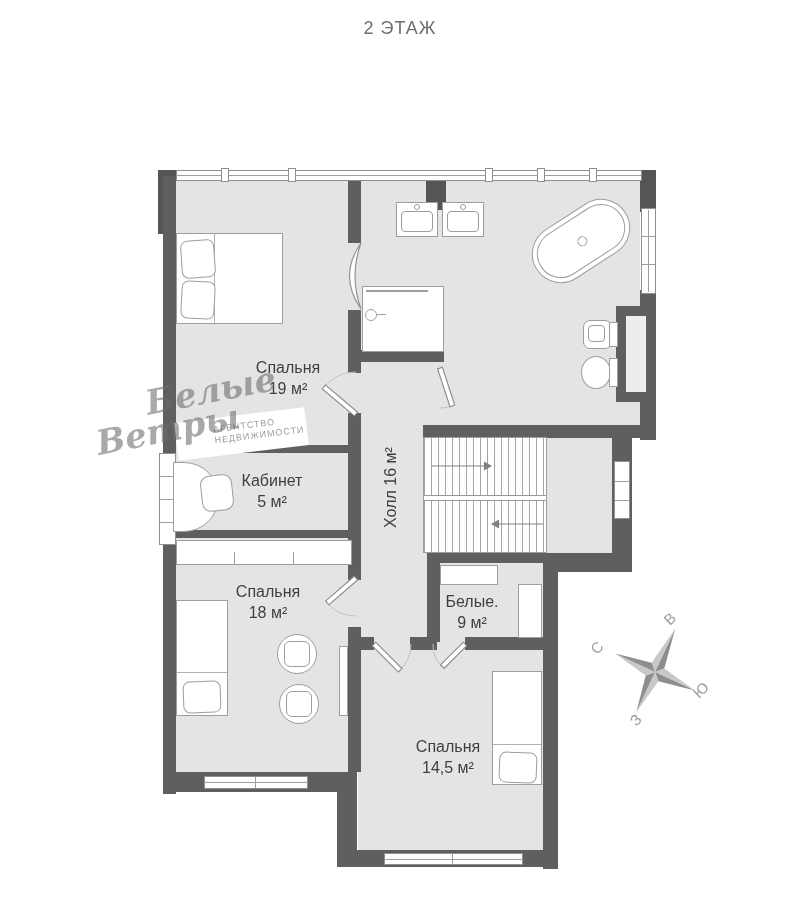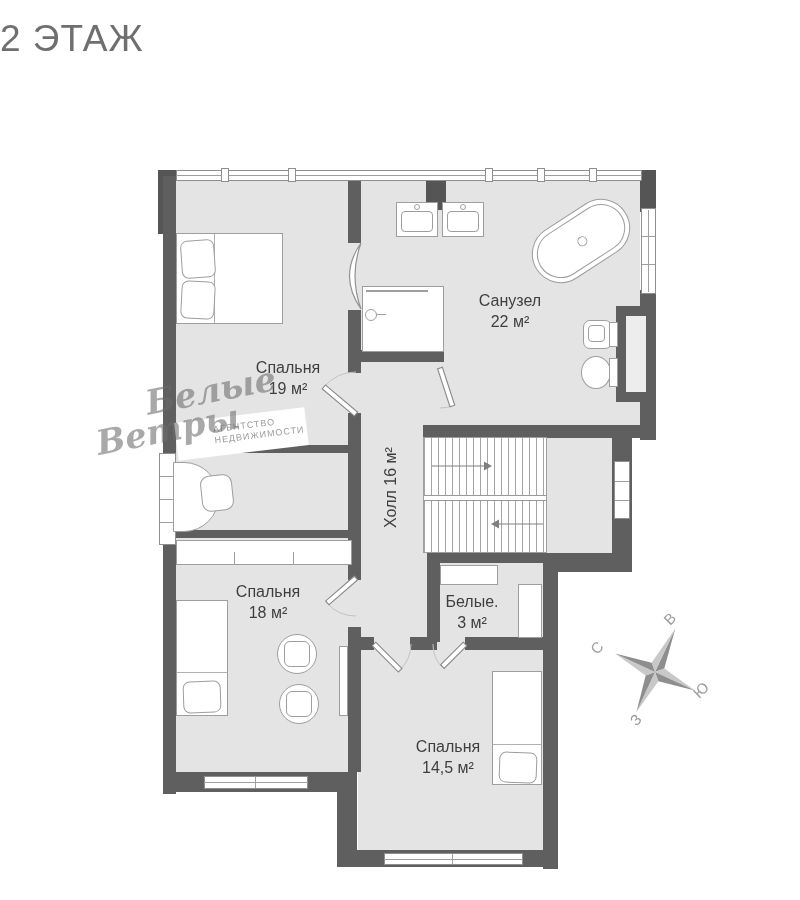--- a/index.html
+++ b/index.html
@@ -8,22 +8,22 @@
   #page *{box-sizing:border-box;}
   .abs{position:absolute;display:block;}
   .w{position:absolute;background:#5f5f5f;}            
   .wd{position:absolute;background:#555555;}           
   .f{position:absolute;background:#e4e4e4;}            
   .wn{position:absolute;background:#fff;border:1px solid #8f8f8f;} 
   .ml{position:absolute;background:#9f9f9f;}           
   .fu{position:absolute;background:#fff;border:1px solid #9e9e9e;} 
   .thin{position:absolute;background:#b0b0b0;}
   .lb{position:absolute;color:#3f3f3f;font-size:16px;line-height:21px;text-align:center;z-index:50;}
-  .title{position:absolute;top:18px;left:0;width:100%;color:#6f6f6f;
-         font-size:37px;letter-spacing:1px;z-index:50;}
+  .title{position:absolute;top:18px;left:0;width:100%;text-align:center;color:#6f6f6f;
+         font-size:18px;letter-spacing:1px;z-index:50;}
   .stairs-lines{position:absolute;background:#fff;
       background-image:repeating-linear-gradient(90deg,#a5a5a5 0 1px,rgba(0,0,0,0) 1px 7px);}
   .compass-label{position:absolute;width:18px;height:18px;color:#9c9c9c;font-size:15px;
       text-align:center;transform:rotate(-45deg);z-index:50;}
   .wm-script{position:absolute;left:118px;top:378px;transform:rotate(-11deg);
       font-family:"DejaVu Serif",serif;font-style:italic;font-weight:bold;font-size:34px;
       line-height:30px;color:rgba(106,106,106,.58);z-index:60;}
   .wm-script .l2{margin-left:-26px;}
   .wm-script .l1{margin-left:30px;}
   .wm-box{position:absolute;left:176px;top:415px;width:131px;height:38px;background:#fff;
@@ -195,34 +195,34 @@
         <polygon points="0,44 -7,7 0,0" fill="#8e8e8e"></polygon>
       <polygon points="-44,0 -7,7 0,0" fill="#c8c8c8"></polygon>
         <polygon points="-44,0 -7,-7 0,0" fill="#8e8e8e"></polygon>
     </g>
   </svg>
 
   <div class="lb" style="left:238px;top:357px;width:100px">
     <div>Спальня</div>
     <div>19 м²</div>
   </div>
-  <div class="lb" style="left:460px;top:290px;width:100px">
-    <div>Санузел</div>
-    <div>22 м²</div>
+  <div class="lb" style="left:222px;top:470px;width:100px">
+    <div>Кабинет</div>
+    <div>5 м²</div>
   </div>
   <div class="lb" style="left:325px;top:477px;width:130px;height:21px;transform:rotate(-90deg)">
     <div>Холл 16 м²</div>
   </div>
   <div class="lb" style="left:218px;top:581px;width:100px">
     <div>Спальня</div>
     <div>18 м²</div>
   </div>
   <div class="lb" style="left:422px;top:591px;width:100px">
     <div>Белые.</div>
-    <div>3 м²</div>
+    <div>9 м²</div>
   </div>
   <div class="lb" style="left:398px;top:736px;width:100px">
     <div>Спальня</div>
     <div>14,5 м²</div>
   </div>
 
   <div class="compass-label" style="left:588px;top:639px">С</div>
   <div class="compass-label" style="left:661px;top:610px">В</div>
   <div class="compass-label" style="left:692px;top:681px">Ю</div>
   <div class="compass-label" style="left:627px;top:711px">З</div>

